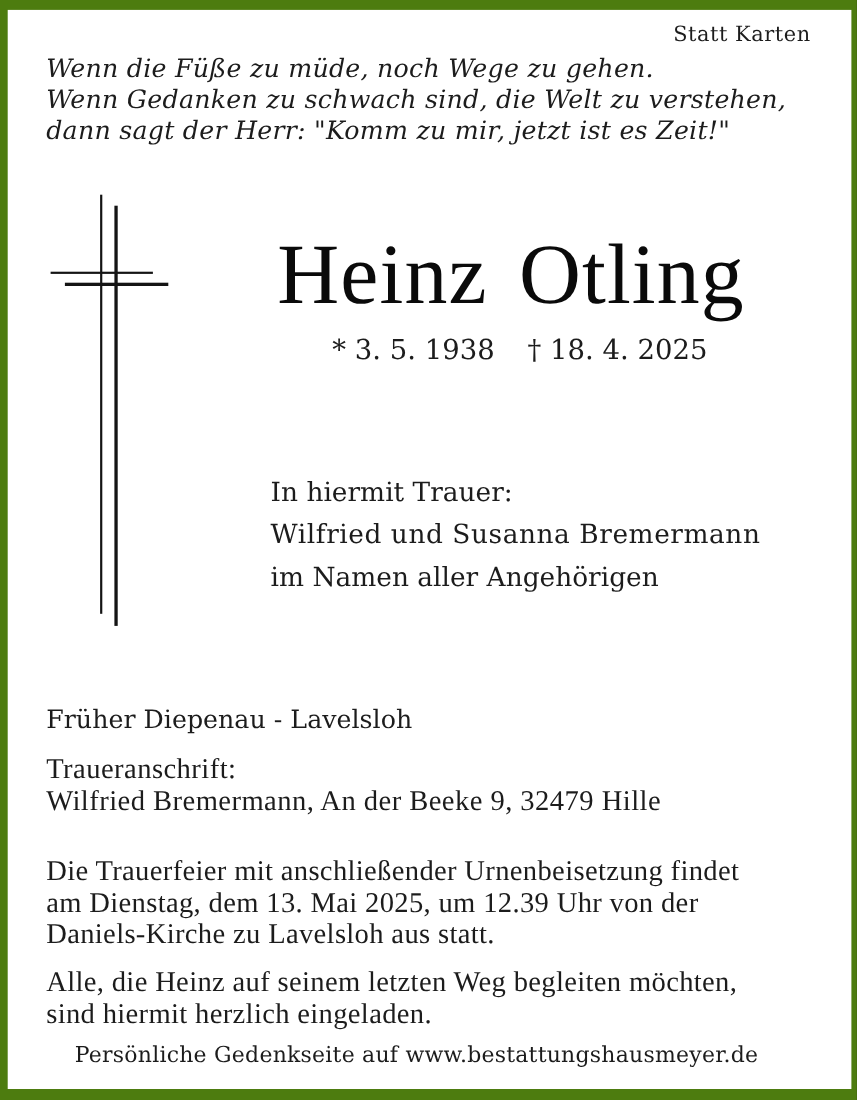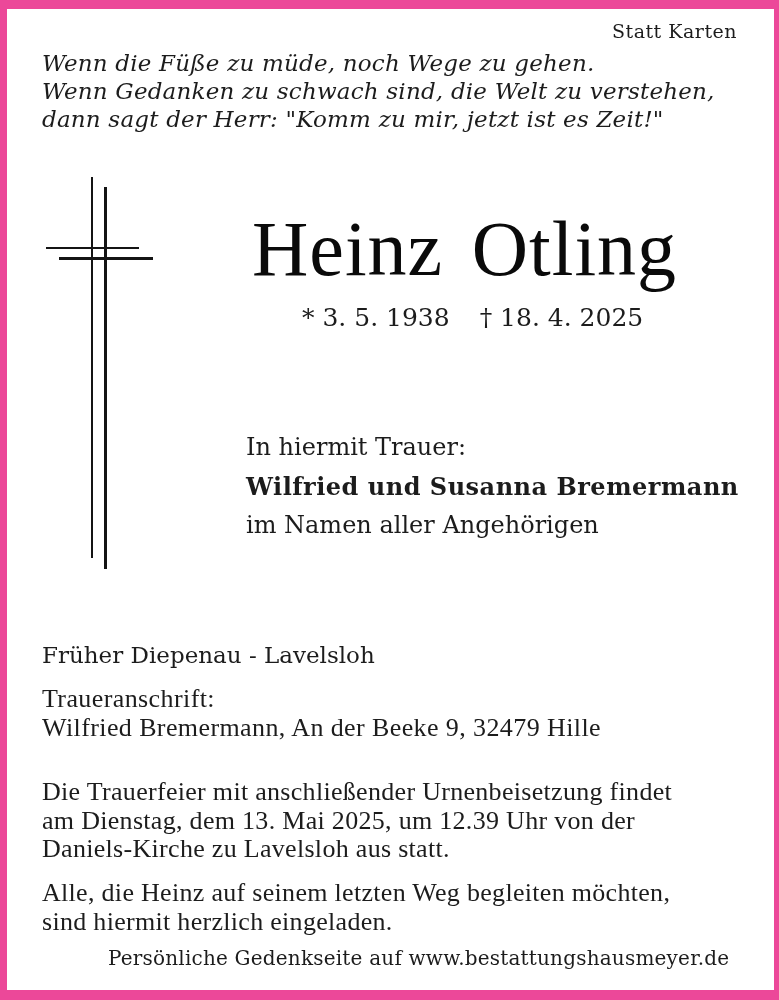--- a/index.html
+++ b/index.html
@@ -4,21 +4,21 @@
 <style>
   html, body { margin: 0; padding: 0; }
   body {
     width: 779px; height: 1000px;
     font-family: "DejaVu Serif", serif;
     background: #000;
   }
   .scan {
     position: relative;
     width: 779px; height: 1000px;
-    background: #ec4899;
+    background: #4d7c0f;
     overflow: hidden;
   }
   .paper {
     position: absolute;
     left: 7px; top: 9px;
     width: 767px; height: 981px;
     background: #fff;
   }
   .abs { position: absolute; color: #1c1c1c; }
 
@@ -50,21 +50,21 @@
     font-size: 25px; line-height: 30px;
     white-space: nowrap;
   }
   .life-dates .death { margin-left: 22px; }
   .mourning {
     left: 246px; top: 428px;
     font-family: "DejaVu Serif", serif;
     font-size: 24px; line-height: 39px;
     white-space: nowrap;
   }
-  .mourning .family { font-weight: bold; letter-spacing: 0.5px; }
+  .mourning .family { font-weight: normal; letter-spacing: 0.5px; }
   .former-residence {
     left: 42px; top: 640px;
     font-family: "DejaVu Serif", serif;
     font-size: 23px; line-height: 30px;
     white-space: nowrap;
   }
   .condolence {
     left: 42px; top: 684px;
     font-family: "Liberation Serif", serif;
     font-size: 26px; line-height: 29px;
@@ -84,21 +84,20 @@
     font-size: 26px; line-height: 29px;
     letter-spacing: 0.3px;
     white-space: nowrap;
   }
   .memorial-site {
     left: 68px; top: 946px;
     font-family: "DejaVu Serif", serif;
     font-size: 20px; line-height: 24px;
     letter-spacing: 0.2px;
     white-space: nowrap;
-    margin-left: 40px;
   }
   .line { display: block; }
 </style>
 </head>
 <body>
 
 <div class="scan">
   <div class="paper"></div>
 
   <div class="abs statt-karten">Statt Karten</div>

